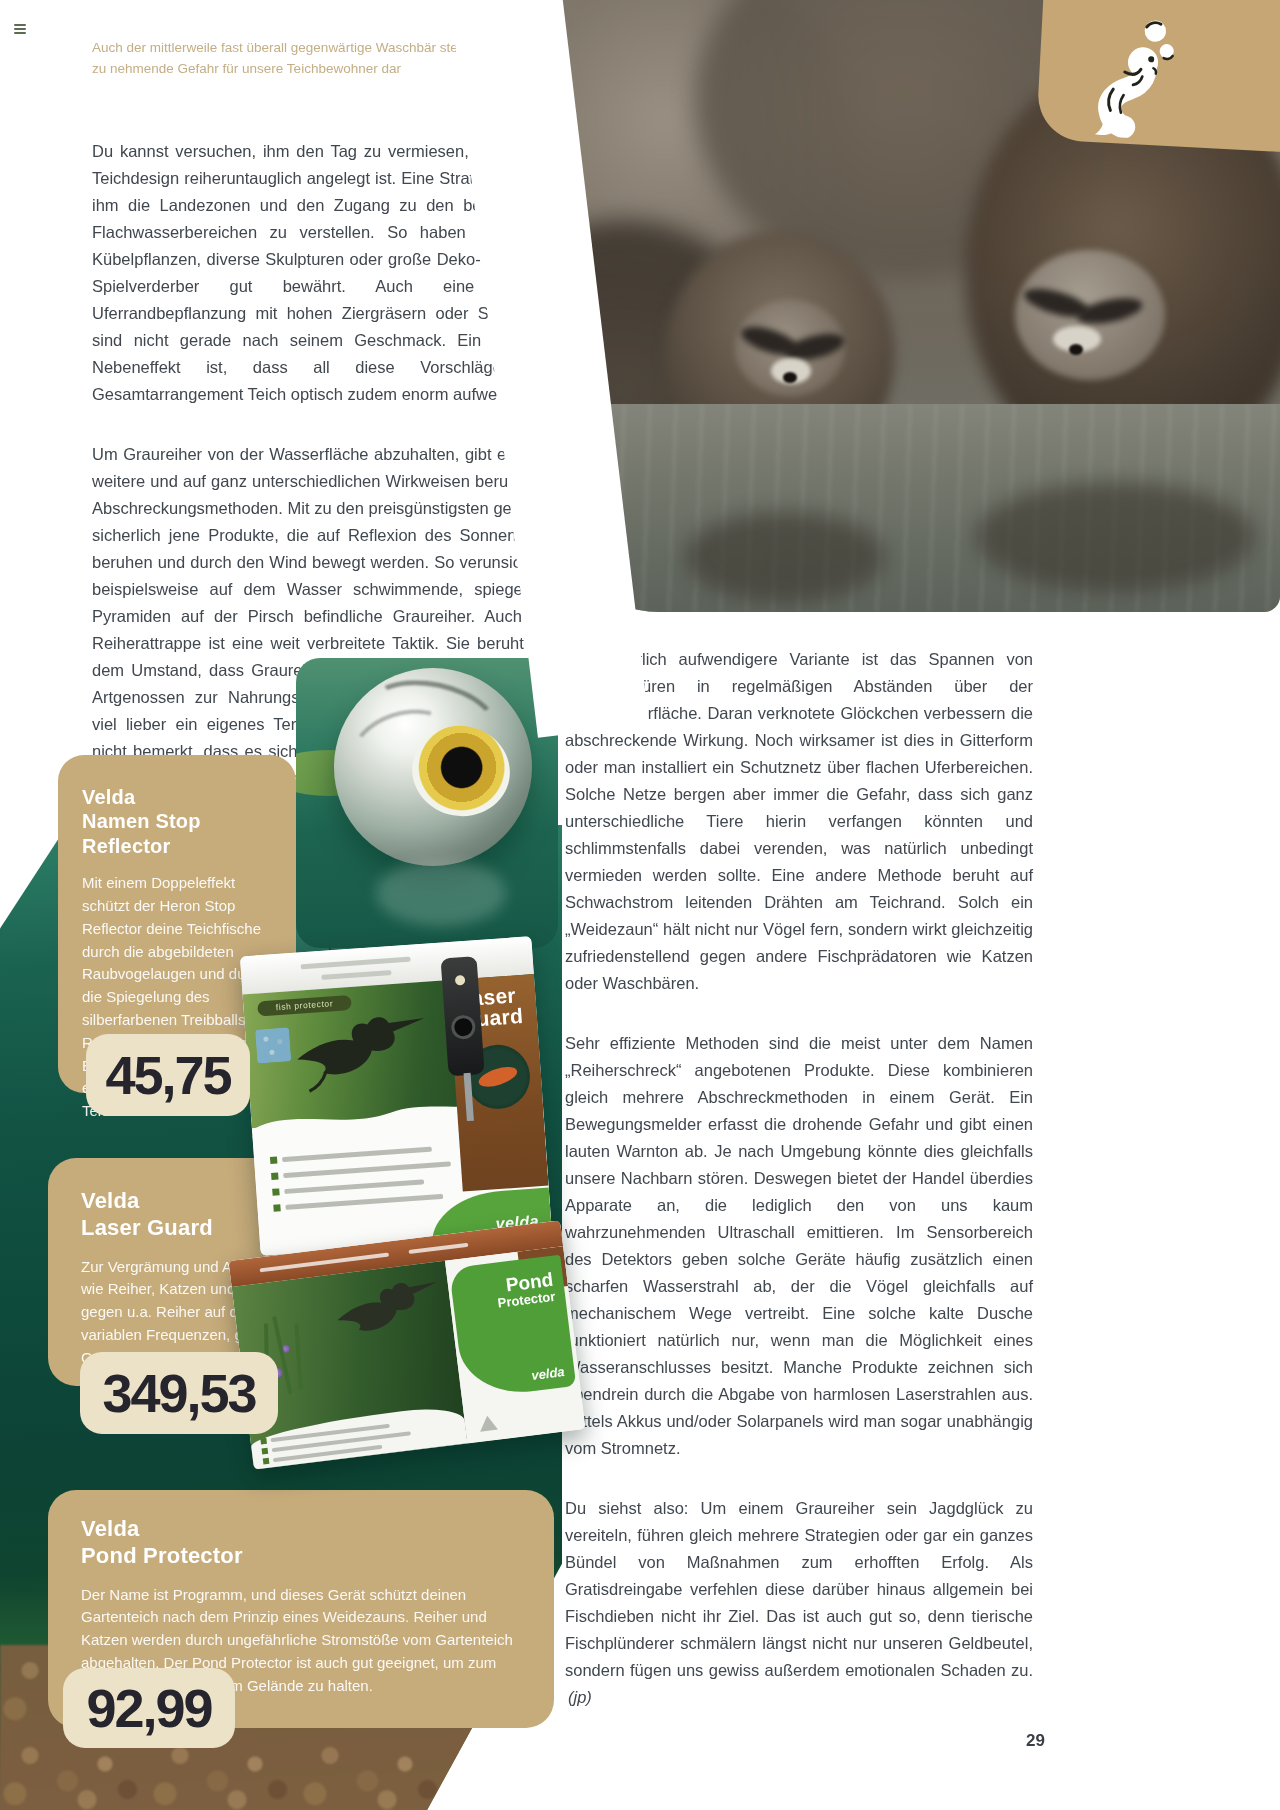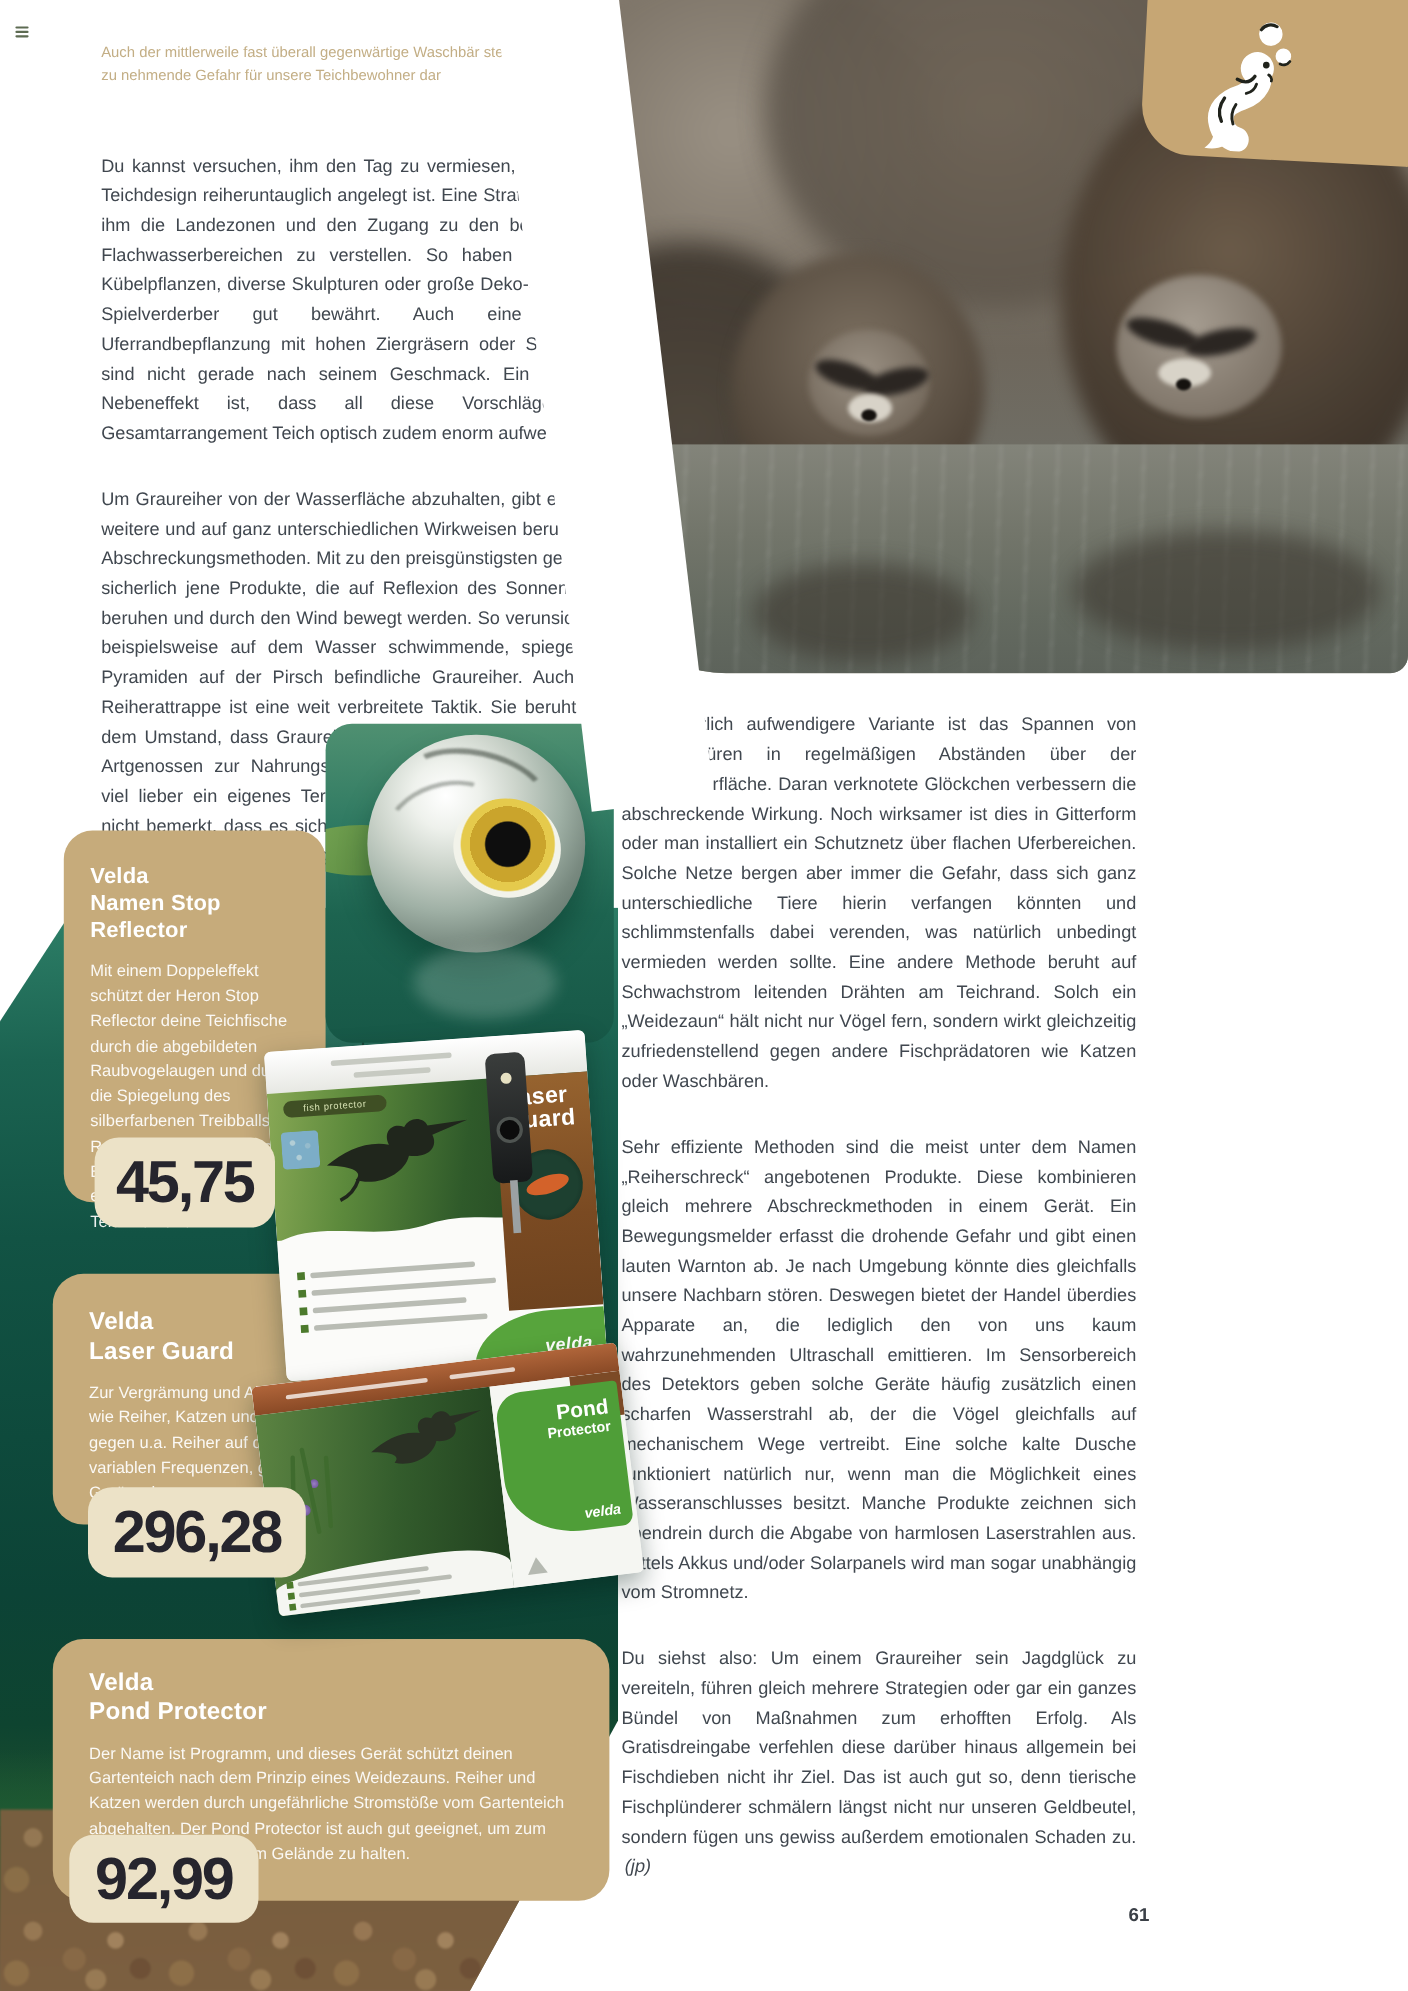--- a/index.html
+++ b/index.html
@@ -331,21 +331,21 @@
   </div>
 
   <section class="card card2">
     <h3>
       <span>Velda</span>
       <span>Laser Guard</span>
     </h3>
     <p class="desc">Zur Vergrämung und Abschreckung der Feinde deiner Zierfische, wie Reiher, Katzen und Waschbären. Die Wirkung ist sehr effektiv gegen u.a. Reiher auf drei verschiedene Arten: Blitzlicht mit variablen Frequenzen, grüne Laserstrahlen, abschreckende Geräusche.</p>
   </section>
   <div class="price price2">
-    <span>296,28</span>
+    <span>349,53</span>
   </div>
 
   <div class="box-pond">
     <div class="bp-topface">
       <i class="bar" style="left:30px;top:11px;width:130px;"></i>
       <i class="bar" style="left:180px;top:11px;width:60px;"></i>
     </div>
     <div class="bp-photo">
       <div class="bp-flower" style="left:14px;top:70px;width:13px;height:13px;"></div>
       <div class="bp-flower" style="left:30px;top:86px;width:10px;height:10px;"></div>
@@ -395,15 +395,15 @@
   <div class="price price3">
     <span>92,99</span>
   </div>
 
   <div class="right-col">
     <p>Eine deutlich aufwendigere Variante ist das Spannen von Nylonschnüren in regelmäßigen Abständen über der Wasseroberfläche. Daran verknotete Glöckchen verbessern die abschreckende Wirkung. Noch wirksamer ist dies in Gitterform oder man installiert ein Schutznetz über flachen Uferbereichen. Solche Netze bergen aber immer die Gefahr, dass sich ganz unterschiedliche Tiere hierin verfangen könnten und schlimmstenfalls dabei verenden, was natürlich unbedingt vermieden werden sollte. Eine andere Methode beruht auf Schwachstrom leitenden Drähten am Teichrand. Solch ein „Weidezaun“ hält nicht nur Vögel fern, sondern wirkt gleichzeitig zufriedenstellend gegen andere Fischprädatoren wie Katzen oder Waschbären.</p>
     <p>Sehr effiziente Methoden sind die meist unter dem Namen „Reiherschreck“ angebotenen Produkte. Diese kombinieren gleich mehrere Abschreckmethoden in einem Gerät. Ein Bewegungsmelder erfasst die drohende Gefahr und gibt einen lauten Warnton ab. Je nach Umgebung könnte dies gleichfalls unsere Nachbarn stören. Deswegen bietet der Handel überdies Apparate an, die lediglich den von uns kaum wahrzunehmenden Ultraschall emittieren. Im Sensorbereich des Detektors geben solche Geräte häufig zusätzlich einen scharfen Wasserstrahl ab, der die Vögel gleichfalls auf mechanischem Wege vertreibt. Eine solche kalte Dusche funktioniert natürlich nur, wenn man die Möglichkeit eines Wasseranschlusses besitzt. Manche Produkte zeichnen sich obendrein durch die Abgabe von harmlosen Laserstrahlen aus. Mittels Akkus und/oder Solarpanels wird man sogar unabhängig vom Stromnetz.</p>
     <p><span>Du siehst also: Um einem Graureiher sein Jagdglück zu vereiteln, führen gleich mehrere Strategien oder gar ein ganzes Bündel von Maßnahmen zum erhofften Erfolg. Als Gratisdreingabe verfehlen diese darüber hinaus allgemein bei Fischdieben nicht ihr Ziel. Das ist auch gut so, denn tierische Fischplünderer schmälern längst nicht nur unseren Geldbeutel, sondern fügen uns gewiss außerdem emotionalen Schaden zu.</span><em>(jp)</em></p>
   </div>
 
-  <div class="page-num">61</div>
+  <div class="page-num">29</div>
 
 </div>
 
 </body></html>

